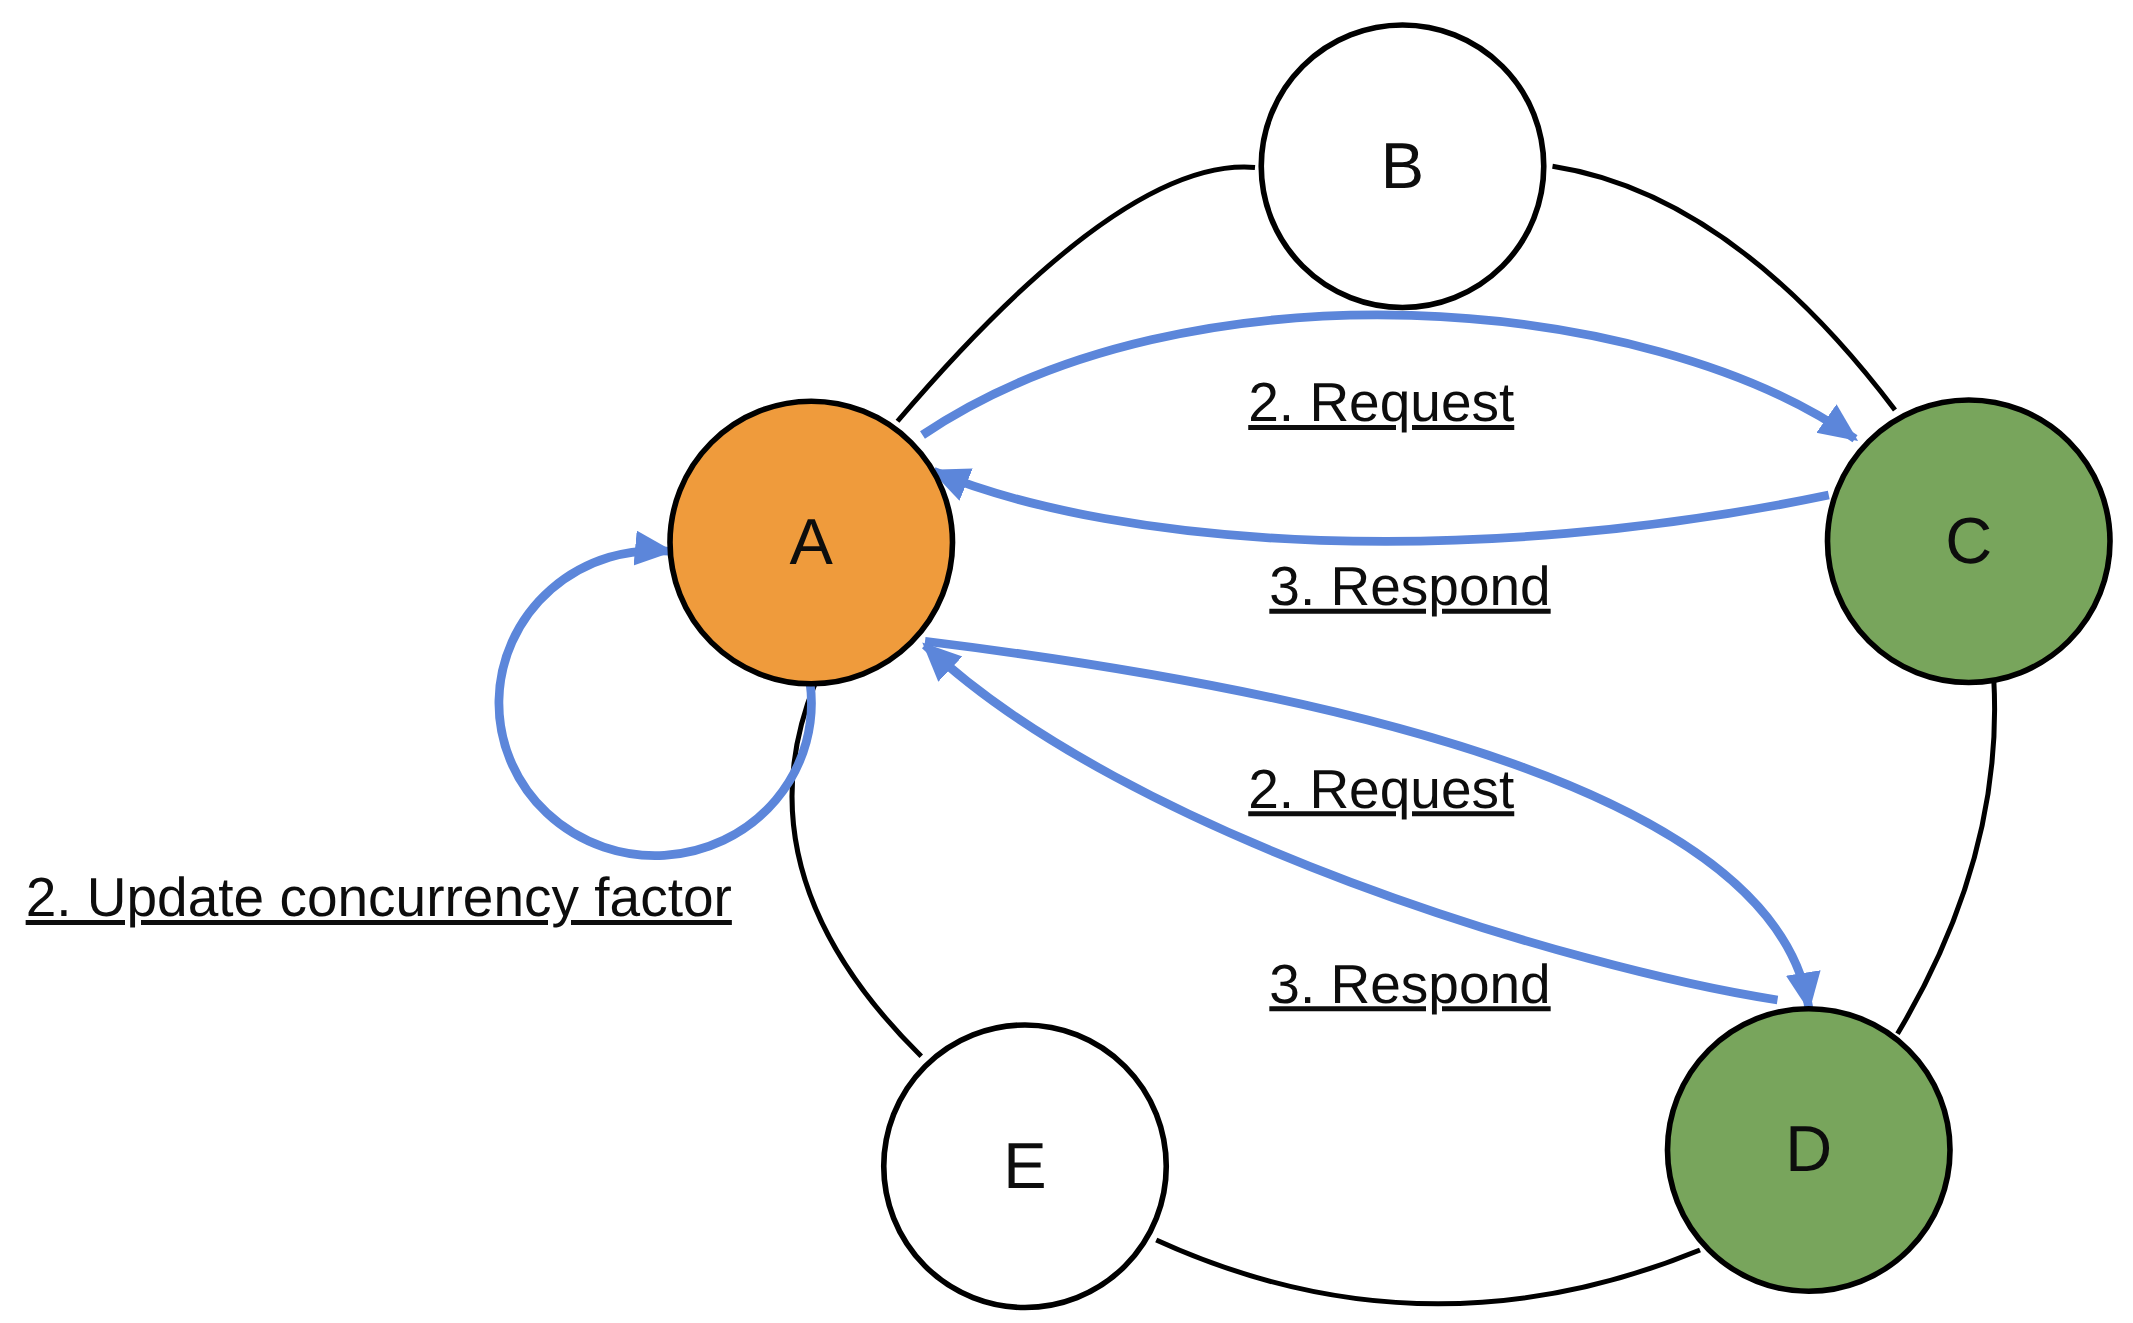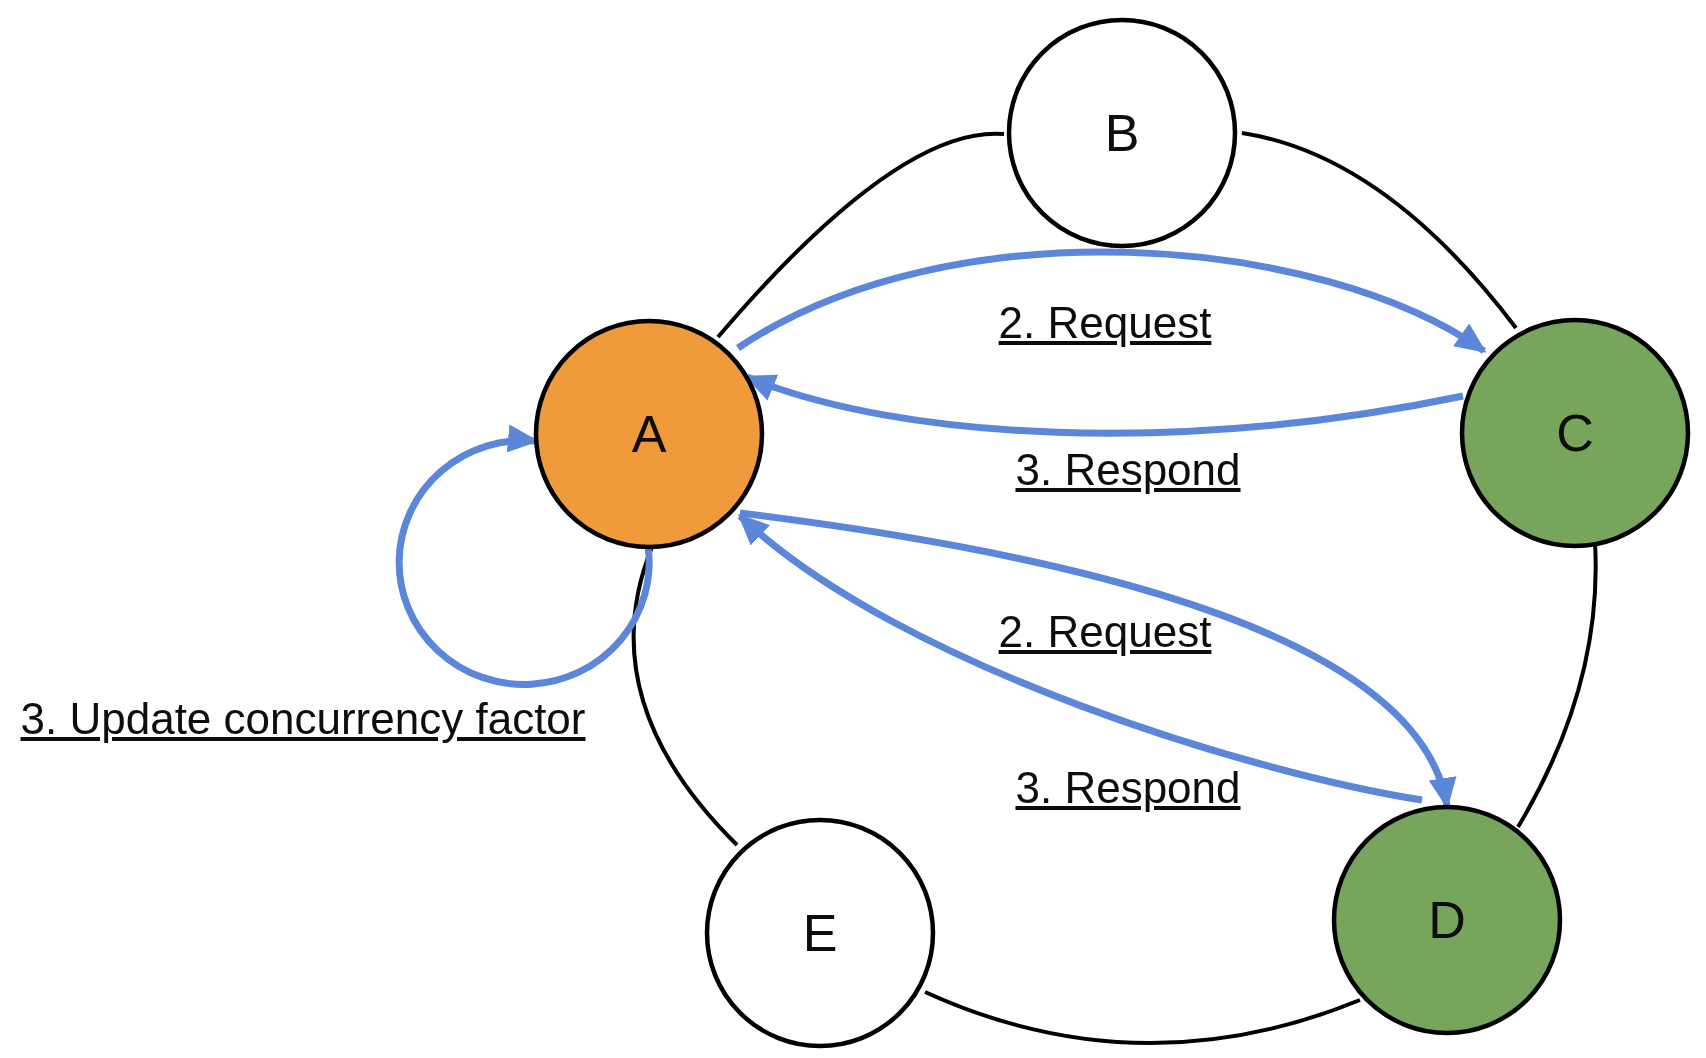--- a/index.html
+++ b/index.html
@@ -77,15 +77,15 @@
   <div class="label node-label" style="left:649px; top:434px;">A</div>
   <div class="label node-label" style="left:1122px; top:133px;">B</div>
   <div class="label node-label" style="left:1575px; top:433px;">C</div>
   <div class="label node-label" style="left:1447px; top:920px;">D</div>
   <div class="label node-label" style="left:820px; top:933px;">E</div>
 
   <div class="label edge-label" style="left:1105px; top:323px;">2. Request</div>
   <div class="label edge-label" style="left:1128px; top:470px;">3. Respond</div>
   <div class="label edge-label" style="left:1105px; top:632px;">2. Request</div>
   <div class="label edge-label" style="left:1128px; top:788px;">3. Respond</div>
-  <div class="label edge-label" style="left:303px; top:719px;">3. Update concurrency factor</div>
+  <div class="label edge-label" style="left:303px; top:719px;">2. Update concurrency factor</div>
 
 </div>
 
 </body></html>

